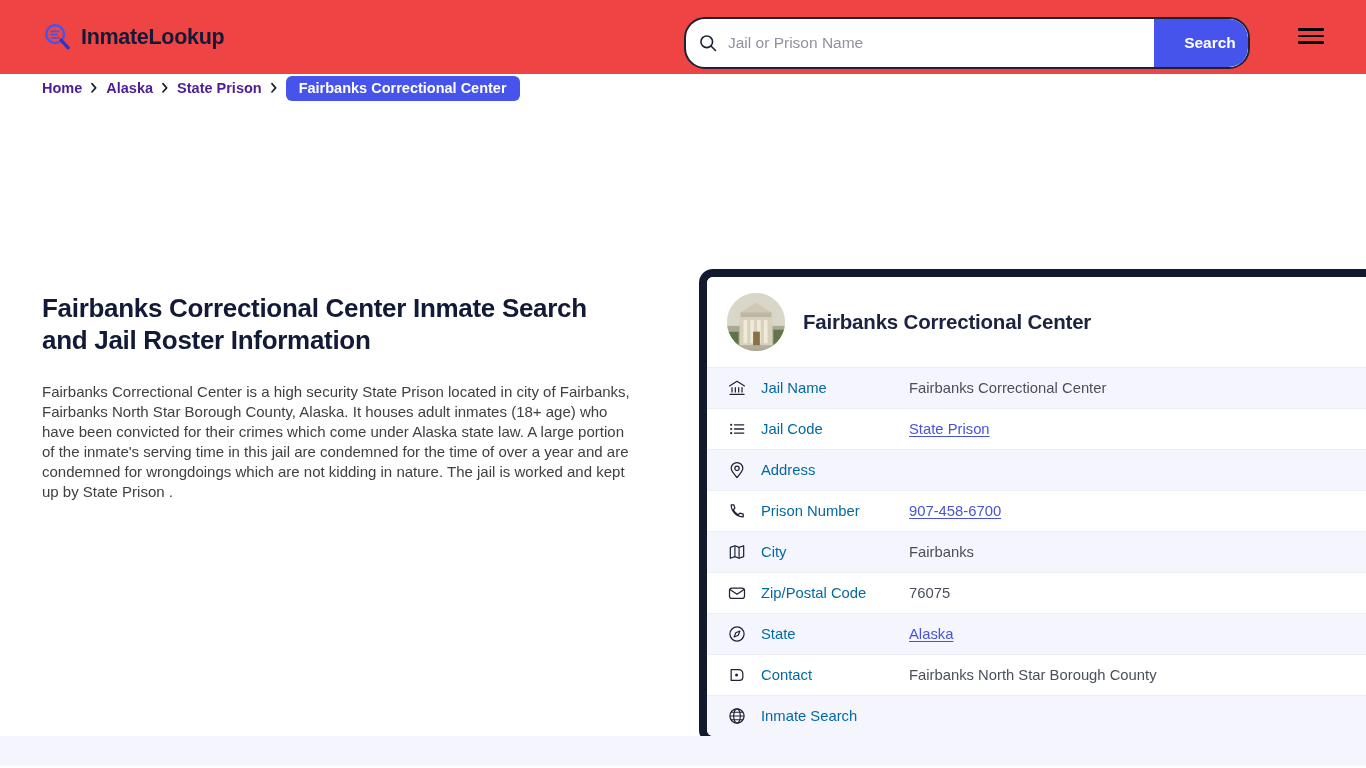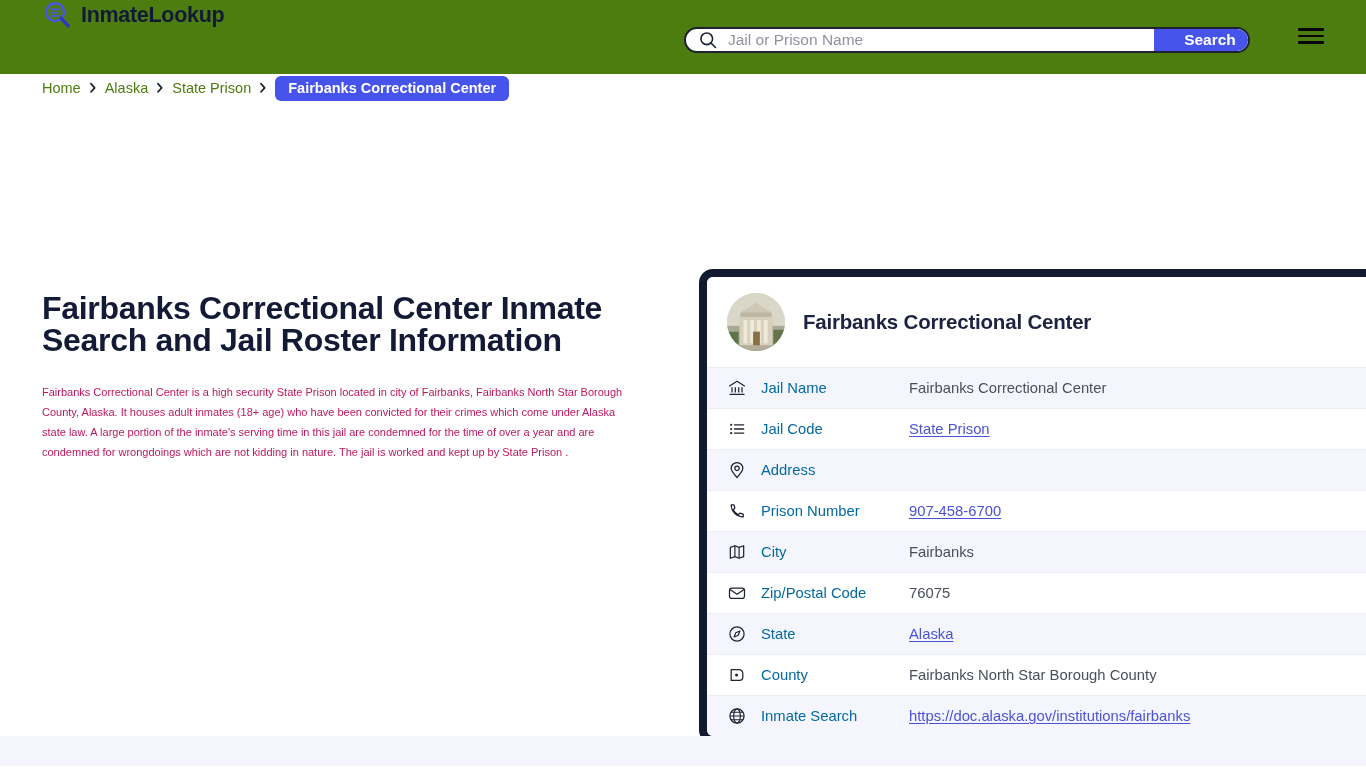--- a/index.html
+++ b/index.html
@@ -9,46 +9,46 @@
     overflow: hidden;
     background: #ffffff;
     font-family: "Liberation Sans", sans-serif;
     -webkit-font-smoothing: antialiased;
   }
 
   
   .header {
     position: relative;
     height: 74px;
-    background: #4d7c0f;
-    display: flex;
-    align-items: flex-start;
+    background: #ef4444;
+    display: flex;
+    align-items: center;
   }
   .brand {
     display: flex;
     align-items: center;
     gap: 9px;
     margin-left: 42px;
     text-decoration: none;
   }
   .brand-icon { width: 30px; height: 30px; display: block; }
   .brand-text {
     font-size: 21.5px;
     font-weight: 700;
     color: #121a36;
     letter-spacing: -0.3px;
     white-space: nowrap;
   }
 
   .search-wrap {
     position: absolute;
     left: 684px;
-    top: 27px;
+    top: 17px;
     width: 566px;
-    height: 26px;
+    height: 52px;
     border: 2px solid #1d2233;
     border-radius: 21px;
     background: #ffffff;
     display: flex;
     align-items: center;
     overflow: hidden;
   }
   .search-icon {
     width: 20px; height: 20px;
     margin-left: 12px;
@@ -106,23 +106,23 @@
   
   .breadcrumb {
     margin: 0 0 0 42px;
     display: flex;
     align-items: center;
     gap: 6px;
     height: 28px;
     font-size: 14.5px;
   }
   .crumb {
-    color: #4d7c0f;
+    color: #4c1d95;
     text-decoration: none;
-    font-weight: 400;
+    font-weight: 700;
     white-space: nowrap;
   }
   .crumb-sep {
     width: 10px; height: 13px;
     color: #1b2030;
     display: inline-flex;
     align-items: center;
     margin: 0 1px;
   }
   .crumb-current {
@@ -141,31 +141,31 @@
     height: 664px;
   }
 
   .left-col {
     position: absolute;
     left: 42px;
     top: 190px;
     width: 592px;
   }
   .page-title {
-    font-size: 32px;
+    font-size: 26px;
     line-height: 32px;
     font-weight: 700;
     color: #121a36;
     letter-spacing: -0.3px;
     margin: 0 0 26px 0;
   }
   .body-text {
-    font-size: 11px;
+    font-size: 15px;
     line-height: 20px;
-    color: #be185d;
+    color: #404040;
     margin: 0 0 17px 0;
   }
 
   
   .info-card {
     position: absolute;
     left: 699px;
     top: 167px;
     width: 740px;
     border: 8px solid #111a2e;
@@ -413,34 +413,33 @@
       <a class="row-value row-link" href="#">Alaska</a>
     </div>
 
     <div class="info-row plain">
       <span class="row-icon">
         <svg viewBox="0 0 24 24" fill="none" xmlns="http://www.w3.org/2000/svg">
           <path d="M5 5.5 H14 a5 5 0 0 1 5 5 v4 a4 4 0 0 1 -4 4 H5 Z" stroke="#1f2433" stroke-width="1.5" stroke-linejoin="round"></path>
           <circle cx="11.5" cy="12" r="1.8" fill="#1f2433"></circle>
         </svg>
       </span>
-      <span class="row-label">County</span>
+      <span class="row-label">Contact</span>
       <span class="row-value">Fairbanks North Star Borough County</span>
     </div>
 
     <div class="info-row alt">
       <span class="row-icon">
         <svg viewBox="0 0 24 24" fill="none" xmlns="http://www.w3.org/2000/svg">
           <circle cx="12" cy="12" r="8.5" stroke="#1f2433" stroke-width="1.5"></circle>
           <ellipse cx="12" cy="12" rx="4" ry="8.5" stroke="#1f2433" stroke-width="1.4"></ellipse>
           <line x1="3.5" y1="12" x2="20.5" y2="12" stroke="#1f2433" stroke-width="1.4"></line>
           <line x1="5" y1="7.5" x2="19" y2="7.5" stroke="#1f2433" stroke-width="1.2"></line>
           <line x1="5" y1="16.5" x2="19" y2="16.5" stroke="#1f2433" stroke-width="1.2"></line>
         </svg>
       </span>
       <span class="row-label">Inmate Search</span>
-      <a class="row-value row-link" href="#">https://doc.alaska.gov/institutions/fairbanks</a>
     </div>
 
   </div>
 
   <div class="footer-band"></div>
 </div>
 
 </body></html>

